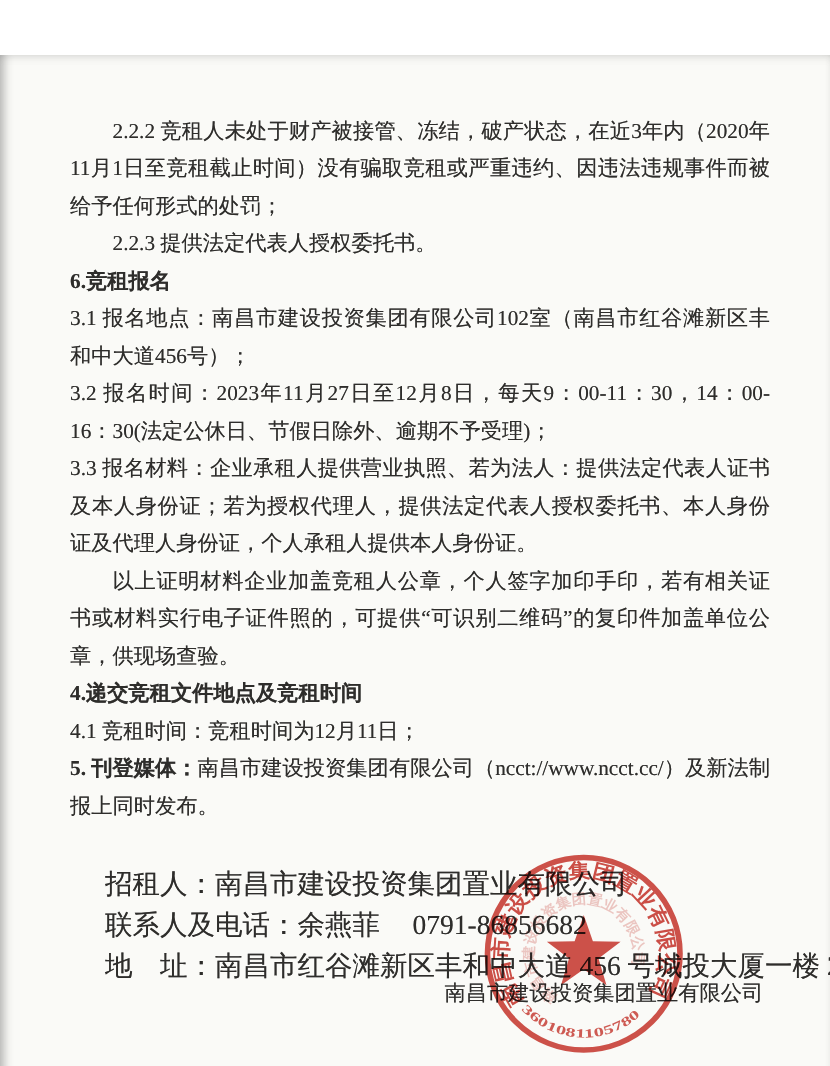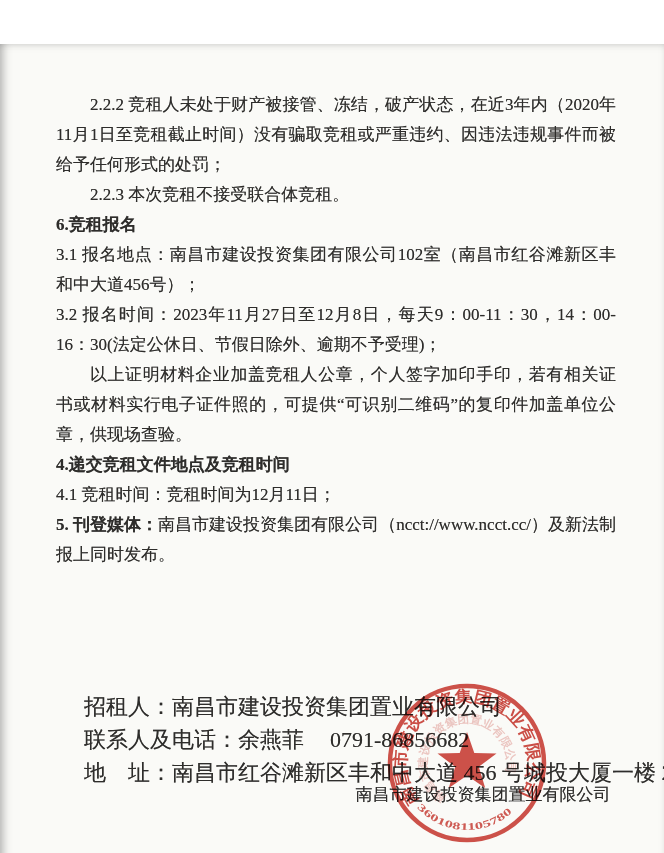--- a/index.html
+++ b/index.html
@@ -45,24 +45,25 @@
   }
   .seal text{font-family:"Liberation Serif","DejaVu Serif",serif;}
 </style>
 </head>
 <body>
 
 <div class="page">
 
   <div class="doc">
     <p class="para-indent">2.2.2 竞租人未处于财产被接管、冻结，破产状态，在近3年内（2020年11月1日至竞租截止时间）没有骗取竞租或严重违约、因违法违规事件而被给予任何形式的处罚；</p>
-    <p class="para-indent">2.2.3 本次竞租不接受联合体竞租。</p>
+    <p class="para-indent">2.2.3 提供法定代表人授权委托书。</p>
     <p class="para-heading">6.竞租报名</p>
     <p class="para-flush">3.1 报名地点：南昌市建设投资集团有限公司102室（南昌市红谷滩新区丰和中大道456号）；</p>
     <p class="para-flush">3.2 报名时间：2023年11月27日至12月8日，每天9：00-11：30，14：00-16：30(法定公休日、节假日除外、逾期不予受理)；</p>
+    <p class="para-flush">3.3 报名材料：企业承租人提供营业执照、若为法人：提供法定代表人证书及本人身份证；若为授权代理人，提供法定代表人授权委托书、本人身份证及代理人身份证，个人承租人提供本人身份证。</p>
     <p class="para-indent">以上证明材料企业加盖竞租人公章，个人签字加印手印，若有相关证书或材料实行电子证件照的，可提供“可识别二维码”的复印件加盖单位公章，供现场查验。</p>
     <p class="para-heading">4.递交竞租文件地点及竞租时间</p>
     <p class="para-flush">4.1 竞租时间：竞租时间为12月11日；</p>
     <p class="para-flush">
       <span class="lead-bold">5. 刊登媒体：</span><span>南昌市建设投资集团有限公司（ncct://www.ncct.cc/）及新法制报上同时发布。</span>
     </p>
   </div>
 
   <div class="footer-contact">
     <div>

